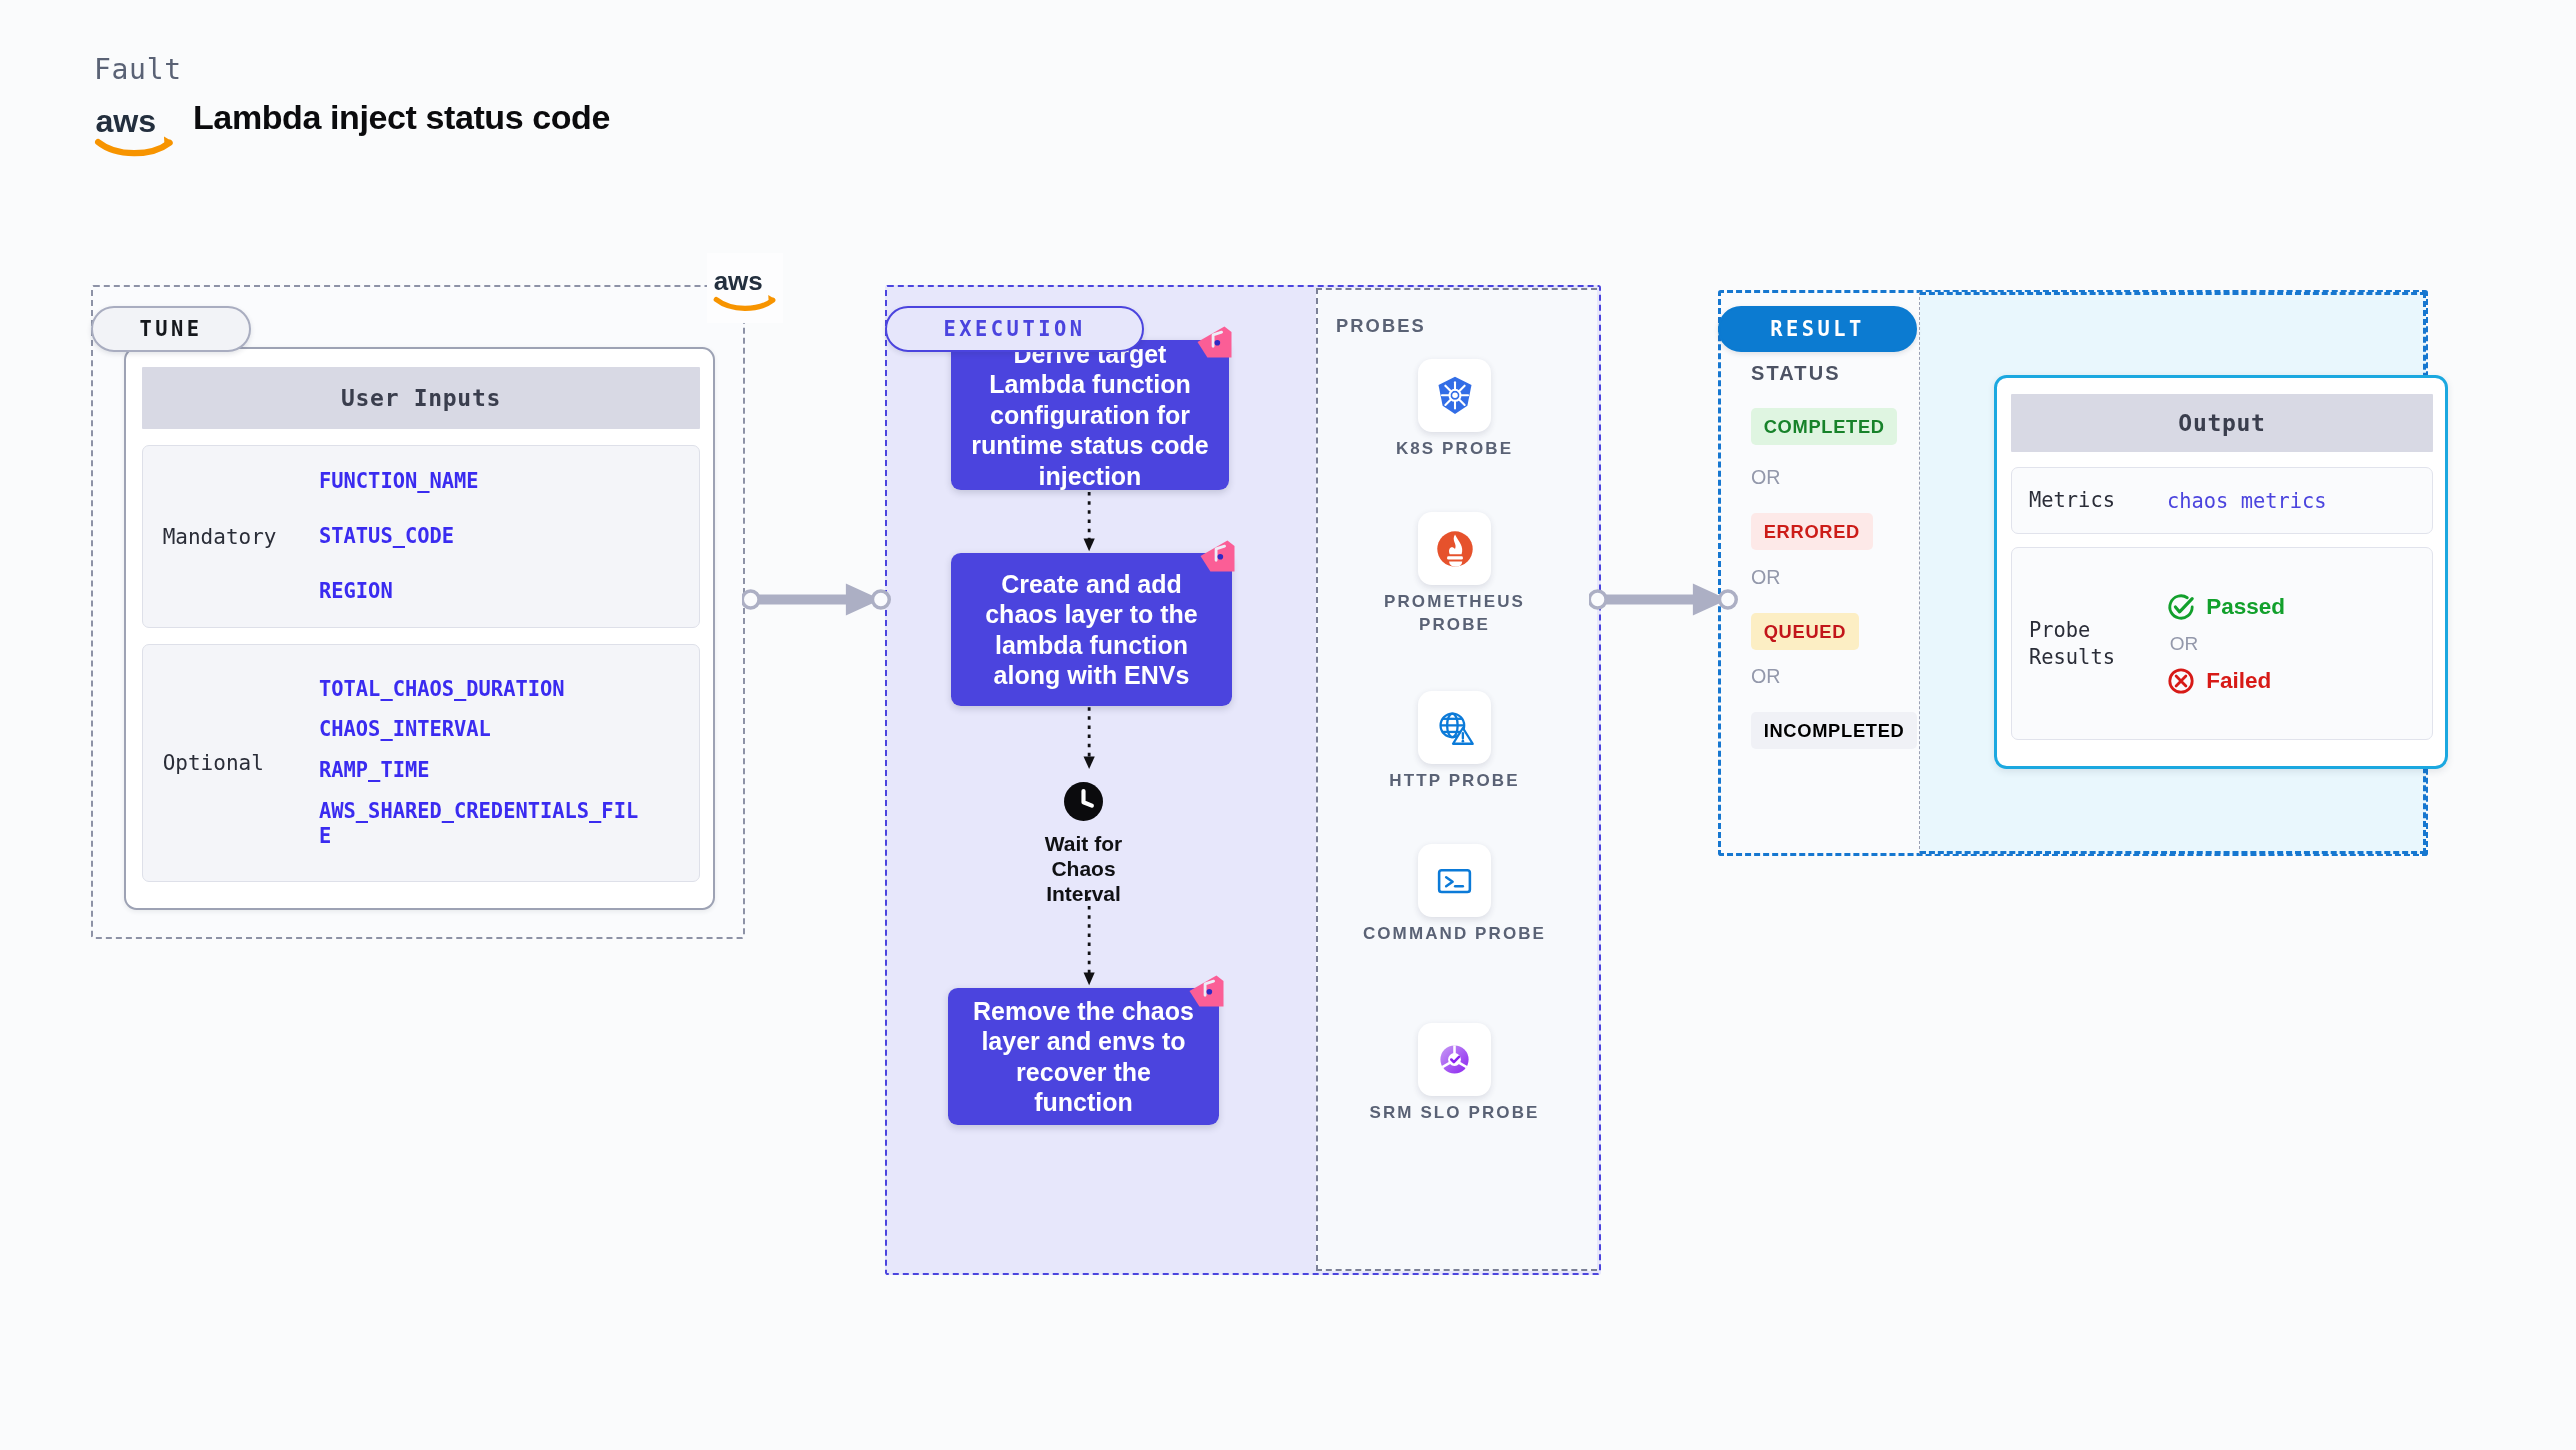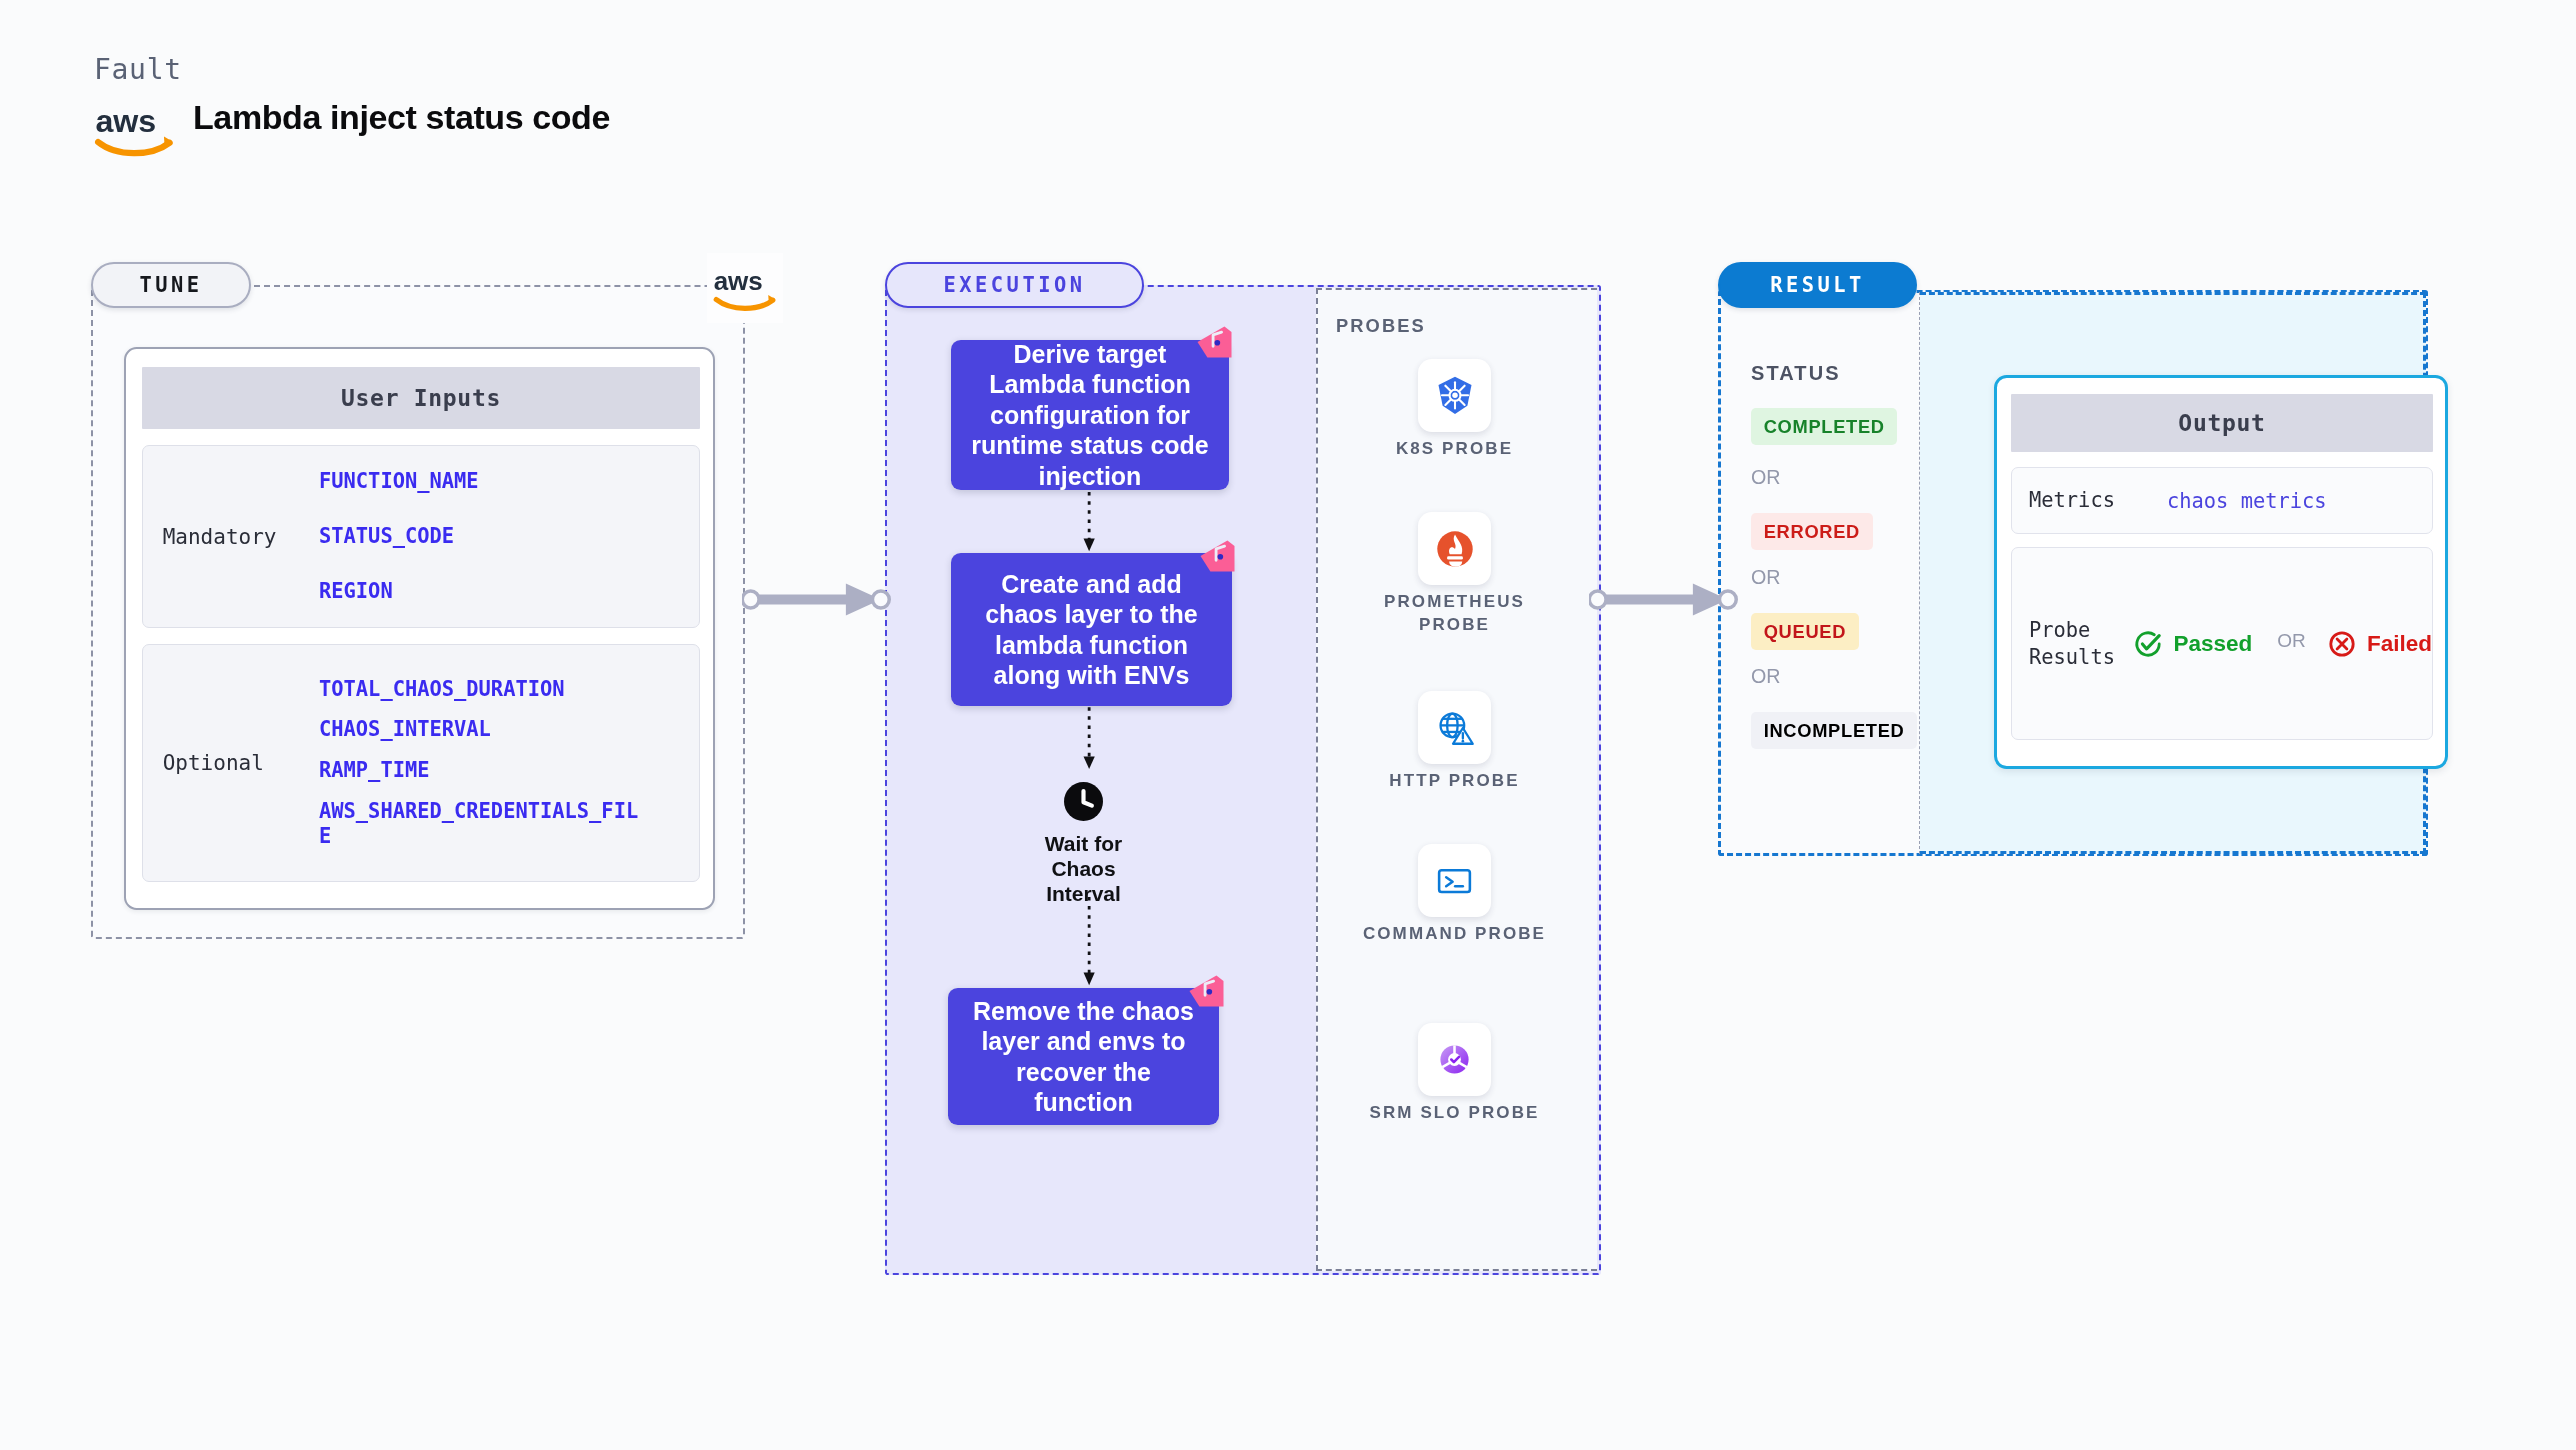--- a/index.html
+++ b/index.html
@@ -23,20 +23,21 @@
     font-size: 34px; font-weight: 700; color: #0B0B0D;
     letter-spacing: -0.4px;
   }
 
   
   .pill {
     position: absolute; display: flex; align-items: center; justify-content: center;
     border-radius: 28px; font-family: "DejaVu Sans Mono", monospace;
     font-weight: 700; letter-spacing: 3.5px; z-index: 30;
     box-shadow: 0 2.1px 5.6px rgba(40,45,70,.13);
+    margin-top: 44px;
   }
   .pill-tune {
     left: 91px; top: 262px; width: 160px; height: 46px;
     background: #F2F3F7; border: 2.1px solid #A9ADC0; color: #16181D; font-size: 20.4px;
   }
   .pill-exec {
     left: 885px; top: 262px; width: 259px; height: 46px;
     background: #E6E6FB; border: 2.1px solid #4B44DE; color: #4B44DE; font-size: 20.4px;
   }
   .pill-result {
@@ -198,21 +199,21 @@
   }
   .out-metrics { top: 89px; height: 67px; }
   .out-probes  { top: 169px; height: 193px; }
   .out-label {
     width: 155px; padding-left: 17px;
     font-family: "DejaVu Sans Mono", monospace; font-size: 20.4px; color: #2A2D38; line-height: 1.3;
   }
   .out-value-mono {
     font-family: "DejaVu Sans Mono", monospace; font-size: 20.4px; color: #4B44DE;
   }
-  .probe-res { display: flex; flex-direction: row; gap: 22px; }
+  .probe-res { display: flex; flex-direction: column; gap: 12px; }
   .res-line { display: flex; align-items: center; gap: 11.3px; font-size: 22.5px; font-weight: 700; }
   .res-pass { color: #12A02C; }
   .res-fail { color: #D71A17; }
   .res-or   { font-size: 19px; color: #9398AB; font-weight: 400; padding-left: 2.8px; }
 
   
   .h-connector { position: absolute; z-index: 26; }
   .hc1 { left: 742px; top: 575px; }
   .hc2 { left: 1589px; top: 575px; }
 </style>

